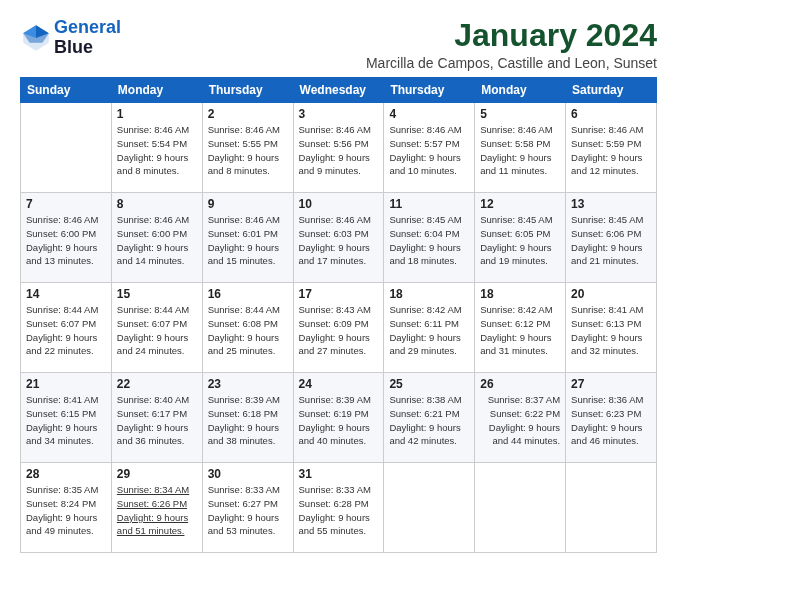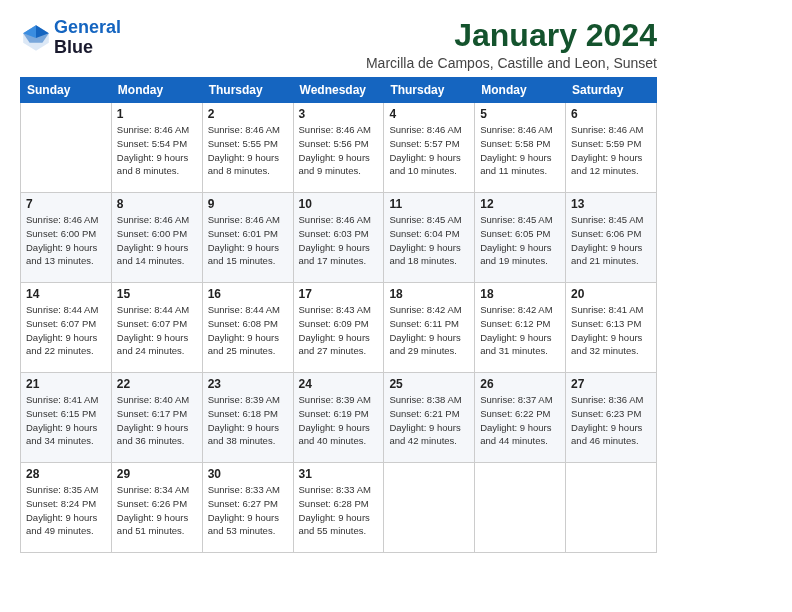--- a/index.html
+++ b/index.html
@@ -308,21 +308,21 @@
           </td>
           <td>
             <span class="day-number">25</span>
             <div class="day-info" style="white-space: pre-line;">Sunrise: 8:38 AM
 Sunset: 6:21 PM
 Daylight: 9 hours
 and 42 minutes.</div>
           </td>
           <td>
             <span class="day-number">26</span>
-            <div class="day-info" style="white-space: pre-line;">Sunrise: 8:37 AM
+            <div class="day-info" style="white-space: pre-line; text-align: right;">Sunrise: 8:37 AM
 Sunset: 6:22 PM
 Daylight: 9 hours
 and 44 minutes.</div>
           </td>
           <td>
             <span class="day-number">27</span>
             <div class="day-info" style="white-space: pre-line;">Sunrise: 8:36 AM
 Sunset: 6:23 PM
 Daylight: 9 hours
 and 46 minutes.</div>
@@ -331,21 +331,21 @@
         <tr>
           <td>
             <span class="day-number">28</span>
             <div class="day-info" style="white-space: pre-line;">Sunrise: 8:35 AM
 Sunset: 8:24 PM
 Daylight: 9 hours
 and 49 minutes.</div>
           </td>
           <td>
             <span class="day-number">29</span>
-            <div class="day-info" style="white-space: pre-line;">Sunrise: 8:34 AM
+            <div class="day-info" style="white-space: pre-line; text-decoration: underline;">Sunrise: 8:34 AM
 Sunset: 6:26 PM
 Daylight: 9 hours
 and 51 minutes.</div>
           </td>
           <td>
             <span class="day-number">30</span>
             <div class="day-info" style="white-space: pre-line;">Sunrise: 8:33 AM
 Sunset: 6:27 PM
 Daylight: 9 hours
 and 53 minutes.</div>

